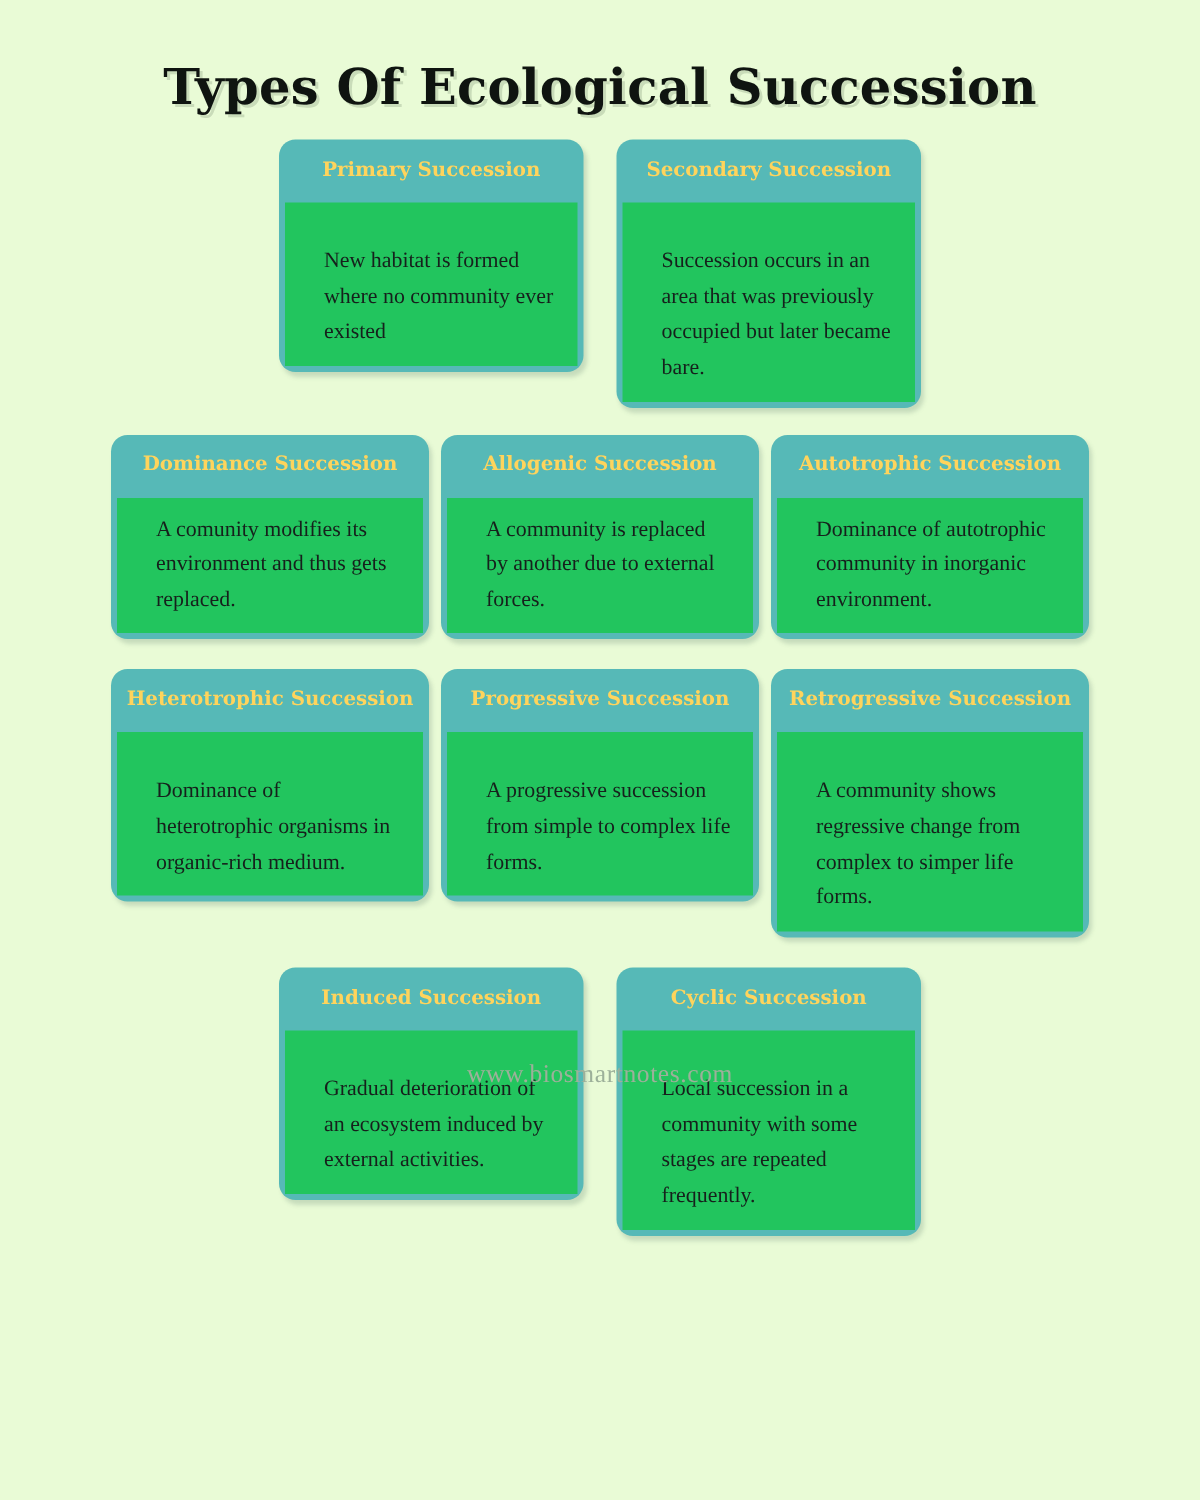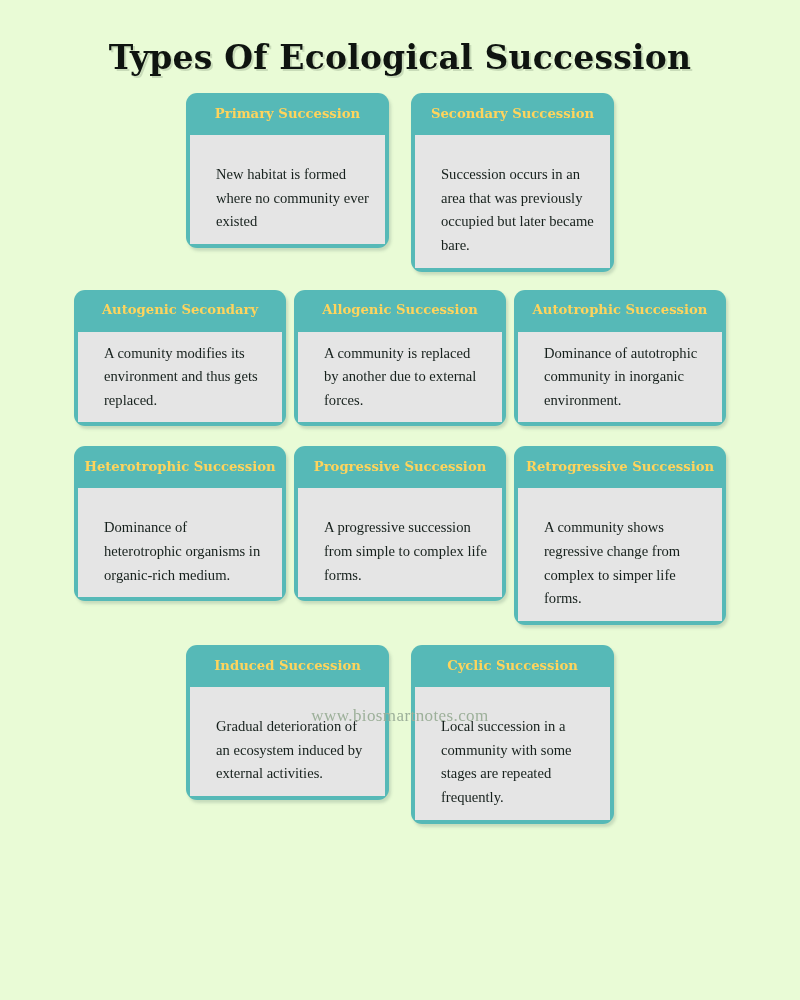--- a/index.html
+++ b/index.html
@@ -88,21 +88,21 @@
     color: #ffd45c;
     font-family: "DejaVu Serif", "Liberation Serif", serif;
     font-weight: bold;
     font-size: 13.2px;
     line-height: 1.1;
     text-align: center;
     white-space: nowrap;
   }
 
   .card-body {
-    background: #e5e5e5;
+    background: #22c55e;
     margin: 0 4px 0 4px;
     flex: 1;
     box-sizing: border-box;
     display: flex;
     align-items: center;
     padding: 10px 14px 10px 26px;
   }
 
   .card-body-text {
     color: #16201c;
@@ -163,21 +163,21 @@
         </div>
         <div class="card-body">
           <span class="card-body-text">Succession occurs in an area that was previously occupied but later became bare.</span>
         </div>
       </div>
     </div>
 
     <div class="row cols-3 row-2">
       <div class="card">
         <div class="card-header">
-          <span class="card-header-text">Autogenic Secondary</span>
+          <span class="card-header-text">Dominance Succession</span>
         </div>
         <div class="card-body">
           <span class="card-body-text">A comunity modifies its environment and thus gets replaced.</span>
         </div>
       </div>
       <div class="card">
         <div class="card-header">
           <span class="card-header-text">Allogenic Succession</span>
         </div>
         <div class="card-body">

